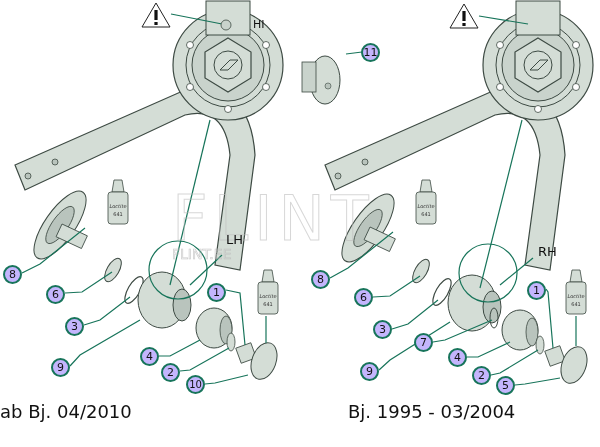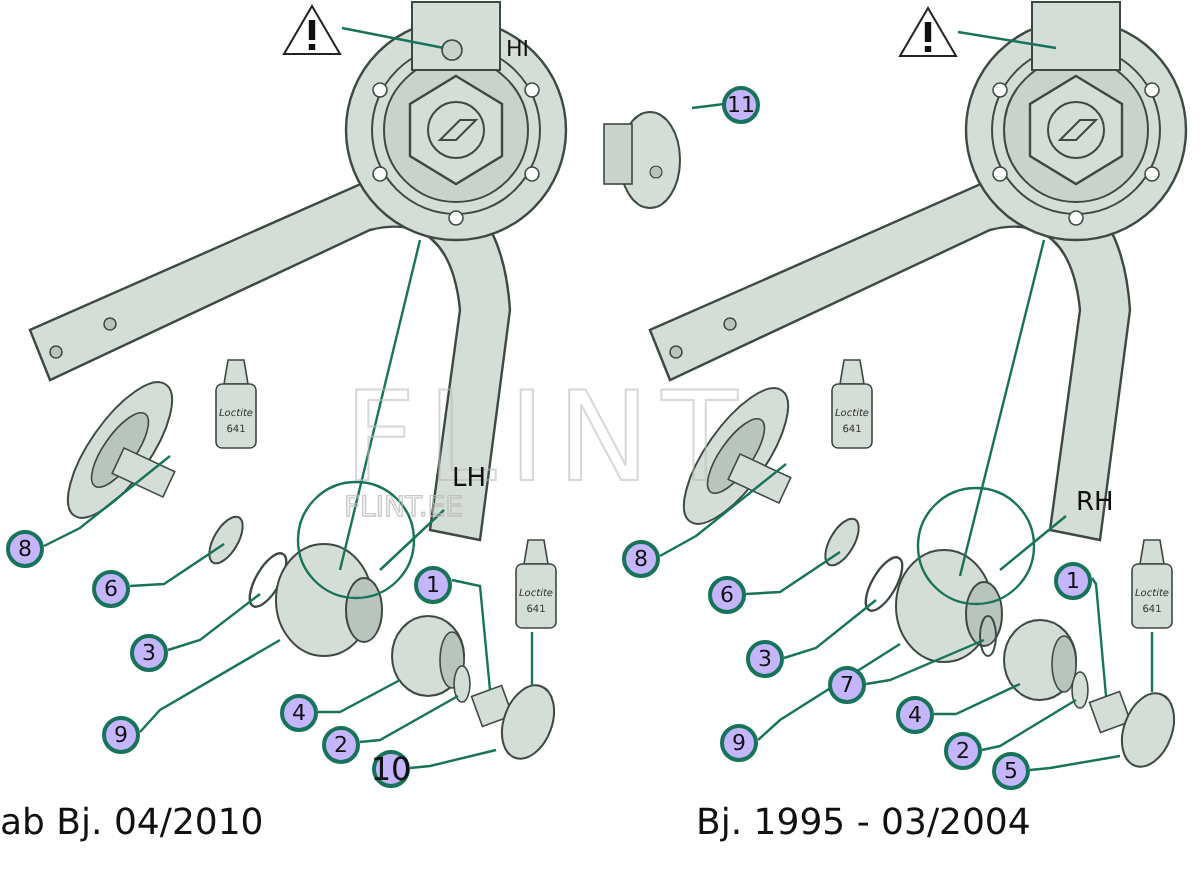--- a/index.html
+++ b/index.html
@@ -3,21 +3,21 @@
 <meta charset="utf-8">
 <style>
   html,body{margin:0;padding:0;background:#ffffff;}
   #canvas{position:relative;width:600px;height:447px;overflow:hidden;background:#ffffff;font-family:"Liberation Sans",sans-serif;}
   svg{position:absolute;left:0;top:0;}
   .label{position:absolute;font-family:"DejaVu Sans",sans-serif;color:#111;}
   .caption{font-size:18px;}
   .side{font-size:13px;}
   .hi{font-size:11px;}
   .callout{position:absolute;width:19px;height:19px;border:2px solid #17745a;border-radius:50%;background:#c4b5fd;box-sizing:border-box;display:flex;align-items:center;justify-content:center;font-family:"DejaVu Sans",sans-serif;font-size:11px;color:#111;}
-  .callout.wide{font-size:16px;}
+  .callout.wide{font-size:10px;}
   .wm{position:absolute;font-family:"DejaVu Sans",sans-serif;color:transparent;-webkit-text-stroke:1px #bdbdbd;letter-spacing:6px;font-size:62px;opacity:.6;}
   .wm2{position:absolute;font-family:"DejaVu Sans",sans-serif;color:transparent;-webkit-text-stroke:0.7px #bdbdbd;font-size:14px;opacity:.8;}
 </style>
 </head>
 <body>
 
 <div id="canvas">
 
   <svg width="600" height="447" viewBox="0 0 600 447">
     <defs>

